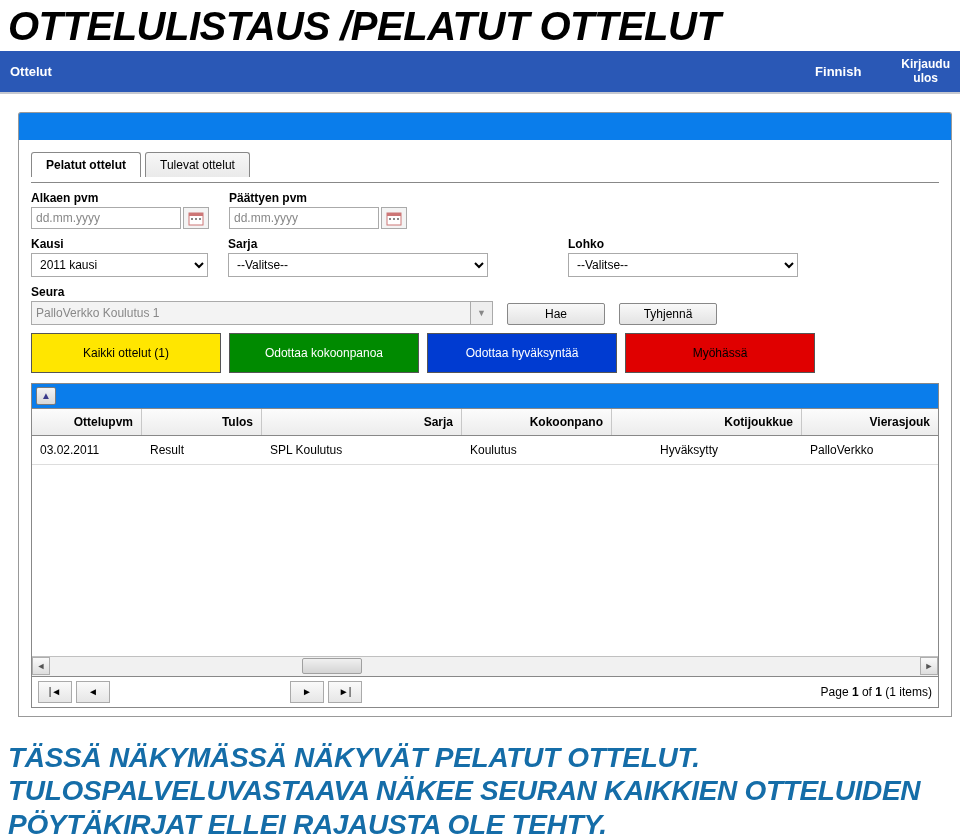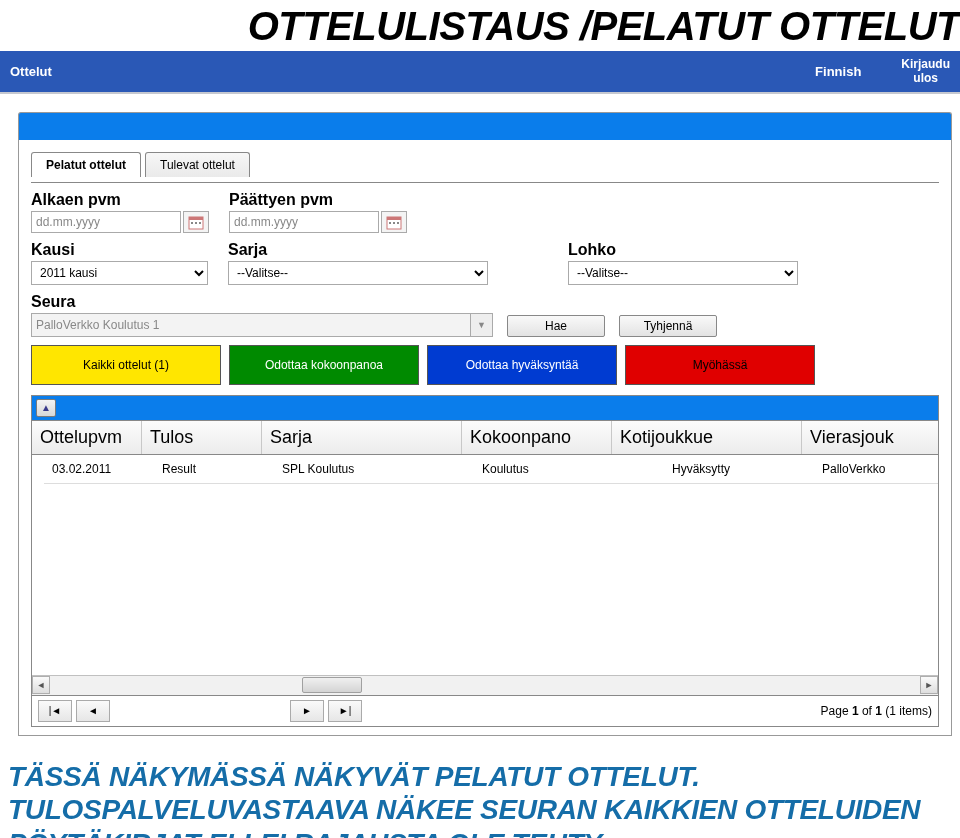--- a/index.html
+++ b/index.html
@@ -1,33 +1,33 @@
 <!DOCTYPE html>
 <html><head>
 <meta charset="utf-8">
 <style>
   * { box-sizing: border-box; margin: 0; padding: 0; }
   body { font-family: Verdana, Arial, sans-serif; background: #fff; width: 960px; }
-  .page-title { font-size: 40px; font-weight: 900; font-style: italic; padding: 4px 0 2px 8px; font-family: "Arial Black", Arial, sans-serif; letter-spacing: -0.5px; text-align: right; }
+  .page-title { font-size: 40px; font-weight: 900; font-style: italic; padding: 4px 8px 2px 8px; font-family: "Arial Black", Arial, sans-serif; letter-spacing: -0.5px; }
   .page-title .light { font-weight: 700; }
   .topbar { background: #2A58B6; color: #fff; font-weight: 700; font-size: 13px; display: flex; align-items: center; padding: 6px 10px; }
   .topbar .left { flex: 1; }
   .topbar .lang { margin-right: 40px; }
   .topbar .logout { text-align: center; font-size: 12px; line-height: 1.2; }
   .topbar-divider { height: 2px; background: #d9dbe0; border-top: 1px solid #c5c8d0; border-bottom: 1px solid #c5c8d0; }
   .outer-wrap { padding: 18px 8px 6px 18px; }
   .blue-cap { background: #0a7deb; height: 28px; border: 1px solid #999; border-bottom: none; border-radius: 3px 3px 0 0; }
   .panel-body { border: 1px solid #999; border-top: none; padding: 12px 12px 8px 12px; background: #fff; }
   .tabs { display: flex; gap: 4px; margin-bottom: 6px; }
   .tab { border: 1px solid #888; background: linear-gradient(#f7f7f7,#eaeaea); padding: 5px 14px; font-size: 12px; border-bottom: none; border-radius: 3px 3px 0 0; cursor: pointer; }
   .tab.active { background: #fff; font-weight: 700; }
   .tab-underline { border-bottom: 1px solid #888; margin-top: -1px; margin-bottom: 8px; }
   .form-row { display: flex; gap: 20px; margin-bottom: 8px; }
   .field { display: flex; flex-direction: column; }
-  .field label { font-size: 16px; font-weight: 700; margin-bottom: 2px; }
+  .field label { font-size: 12px; font-weight: 700; margin-bottom: 2px; }
   .date-wrap { display: flex; align-items: flex-start; gap: 2px; }
   .date-wrap input { width: 150px; }
   input[type="text"], select { font-size: 12px; padding: 3px 4px; border: 1px solid #aaa; background: #fff; }
   input[type="text"]::placeholder { color: #888; }
   input[disabled] { background: #f3f3f3; color: #888; }
   select { height: 24px; }
   .w-190 { width: 177px; }
   .w-230 { width: 230px; }
   .w-260 { width: 260px; }
   .w-380 { width: 440px; }
@@ -38,24 +38,24 @@
   .status-row { display: flex; gap: 8px; margin: 6px 0 10px 0; }
   .status-pill { font-size: 12px; padding: 12px 0; width: 190px; text-align: center; border: 1px solid #555; cursor: pointer; }
   .pill-yellow { background: #ffe600; color: #000; }
   .pill-green { background: #008a00; color: #fff; }
   .pill-blue { background: #003bd1; color: #fff; }
   .pill-red { background: #e00000; color: #000; }
   .collapse-bar { background: #0a7deb; height: 26px; border: 1px solid #888; display: flex; align-items: center; padding: 0 4px; }
   .collapse-btn { width: 20px; height: 18px; background: linear-gradient(#f4f4f4,#d8d8d8); border: 1px solid #7a7a7a; display: inline-flex; align-items: center; justify-content: center; font-size: 10px; cursor: pointer; border-radius: 2px; color: #3a3a8a; }
   .grid { border: 1px solid #888; border-top: none; }
   .grid-head { display: flex; background: linear-gradient(#fcfcfc,#ececec); border-bottom: 1px solid #888; }
-  .grid-head .cell { font-size: 18px; font-weight: 400; padding: 6px 8px; border-right: 1px solid #c8c8c8; }
+  .grid-head .cell { font-size: 12px; font-weight: 700; padding: 6px 8px; border-right: 1px solid #c8c8c8; text-align: right; }
   .grid-head .cell:last-child { border-right: none; }
   .grid-body { height: 220px; overflow: hidden; }
-  .grid-row { display: flex; border-bottom: 1px solid #ddd; margin-left: 12px; }
+  .grid-row { display: flex; border-bottom: 1px solid #ddd; }
   .grid-row .cell { font-size: 12px; padding: 7px 8px; }
   .c1 { width: 110px; }
   .c2 { width: 120px; }
   .c3 { width: 200px; }
   .c4 { width: 190px; }
   .c5 { width: 150px; }
   .c6 { flex: 1; }
   .hscroll { height: 20px; border-top: 1px solid #c0c0c0; background: #f1f1f1; position: relative; }
   .hscroll .arrow-l, .hscroll .arrow-r { position: absolute; top: 0; width: 18px; height: 18px; background: linear-gradient(#fafafa,#dedede); border: 1px solid #aeaeae; display: flex; align-items: center; justify-content: center; font-size: 9px; color: #555; }
   .hscroll .arrow-l { left: 0; }

